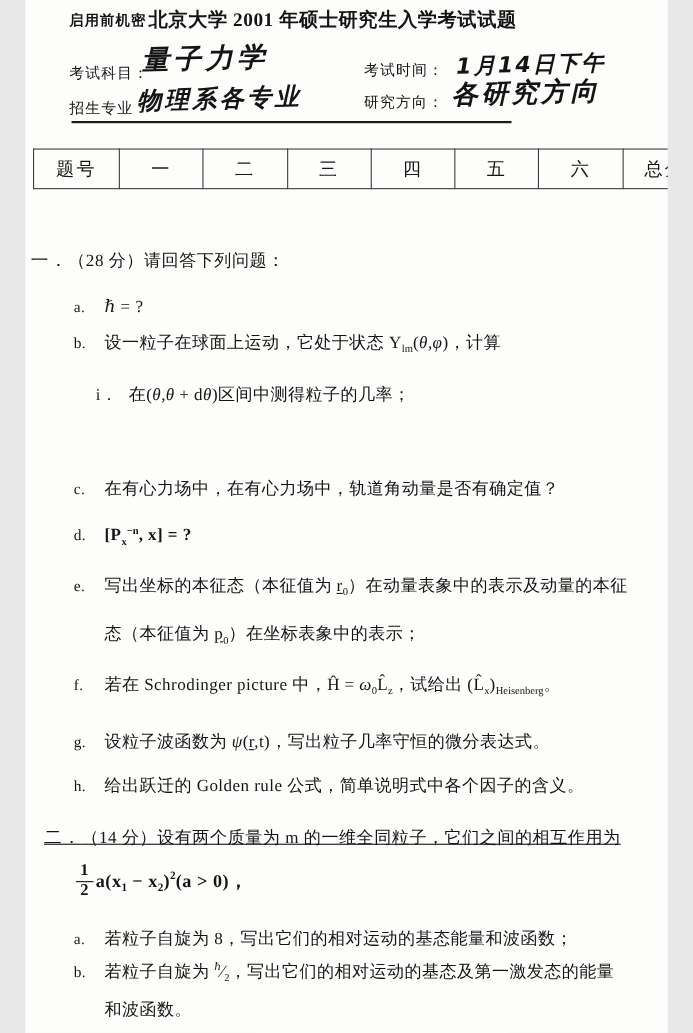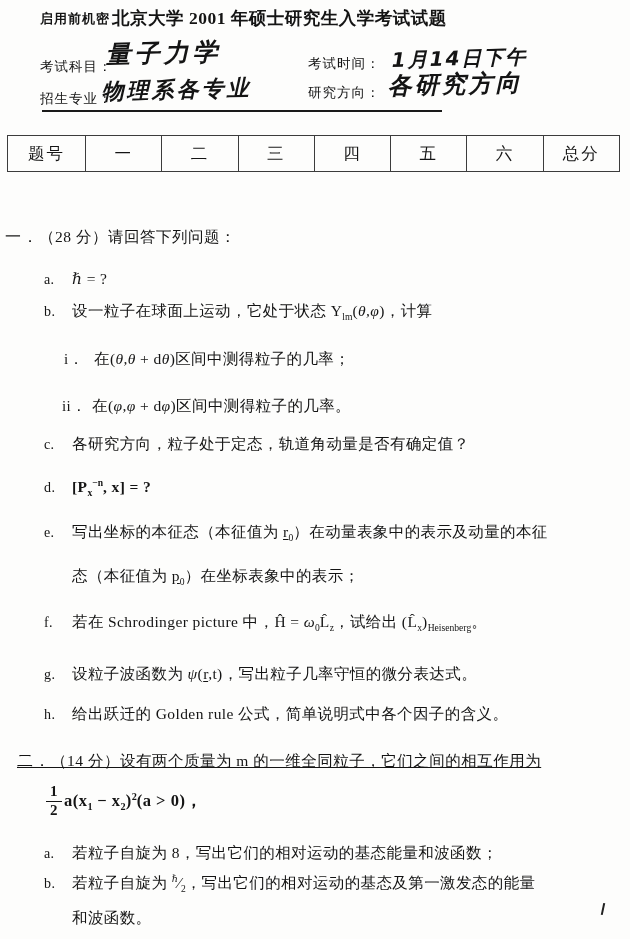--- a/index.html
+++ b/index.html
@@ -1,19 +1,19 @@
 <!DOCTYPE html>
 <html><head>
 <meta charset="utf-8">
 <style>
   * { margin: 0; padding: 0; box-sizing: border-box; }
   html, body { background: #e8e8e8; }
   .page {
     position: relative;
-    width: 630px;
+    width: 584px;
     height: 939px;
     margin: 0 auto;
     background: #fdfdfc;
     color: #141414;
     font-family: "Liberation Serif", "DejaVu Serif", serif;
     overflow: hidden;
   }
   .abs { position: absolute; white-space: nowrap; }
   .classification {
     font-size: 13px;
@@ -152,28 +152,24 @@
   <div class="abs item" style="left:44px; top:301px;">
     <span class="ilabel">b.</span>
     <span class="itext">设一粒子在球面上运动，它处于状态 Y<sub>lm</sub>(<i>θ,φ</i>)，计算</span>
   </div>
 
   <div class="abs item" style="left:64px; top:349px;">
     <span class="ilabel ilabel-narrow">i．</span>
     <span class="itext">在(<i>θ,θ</i> + d<i>θ</i>)区间中测得粒子的几率；</span>
   </div>
 
-  <div class="abs item" style="left:62px; top:396px;">
-    <span class="ilabel ilabel-narrow">ii．</span>
-    <span class="itext">在(<i>φ,φ</i> + d<i>φ</i>)区间中测得粒子的几率。</span>
-  </div>
 
   <div class="abs item" style="left:44px; top:434px;">
     <span class="ilabel">c.</span>
-    <span class="itext">各研究方向，粒子处于定态，轨道角动量是否有确定值？</span>
+    <span class="itext">在有心力场中，在有心力场中，轨道角动量是否有确定值？</span>
   </div>
 
   <div class="abs item" style="left:44px; top:477px;">
     <span class="ilabel">d.</span>
     <span class="itext" style="font-weight:bold;text-align:right;">[P<sub>x</sub><sup>−n</sup>, x] = ?</span>
   </div>
 
   <div class="abs item" style="left:44px; top:522px;">
     <span class="ilabel">e.</span>
     <span class="itext">写出坐标的本征态（本征值为 <u>r</u><sub>0</sub>）在动量表象中的表示及动量的本征</span>

